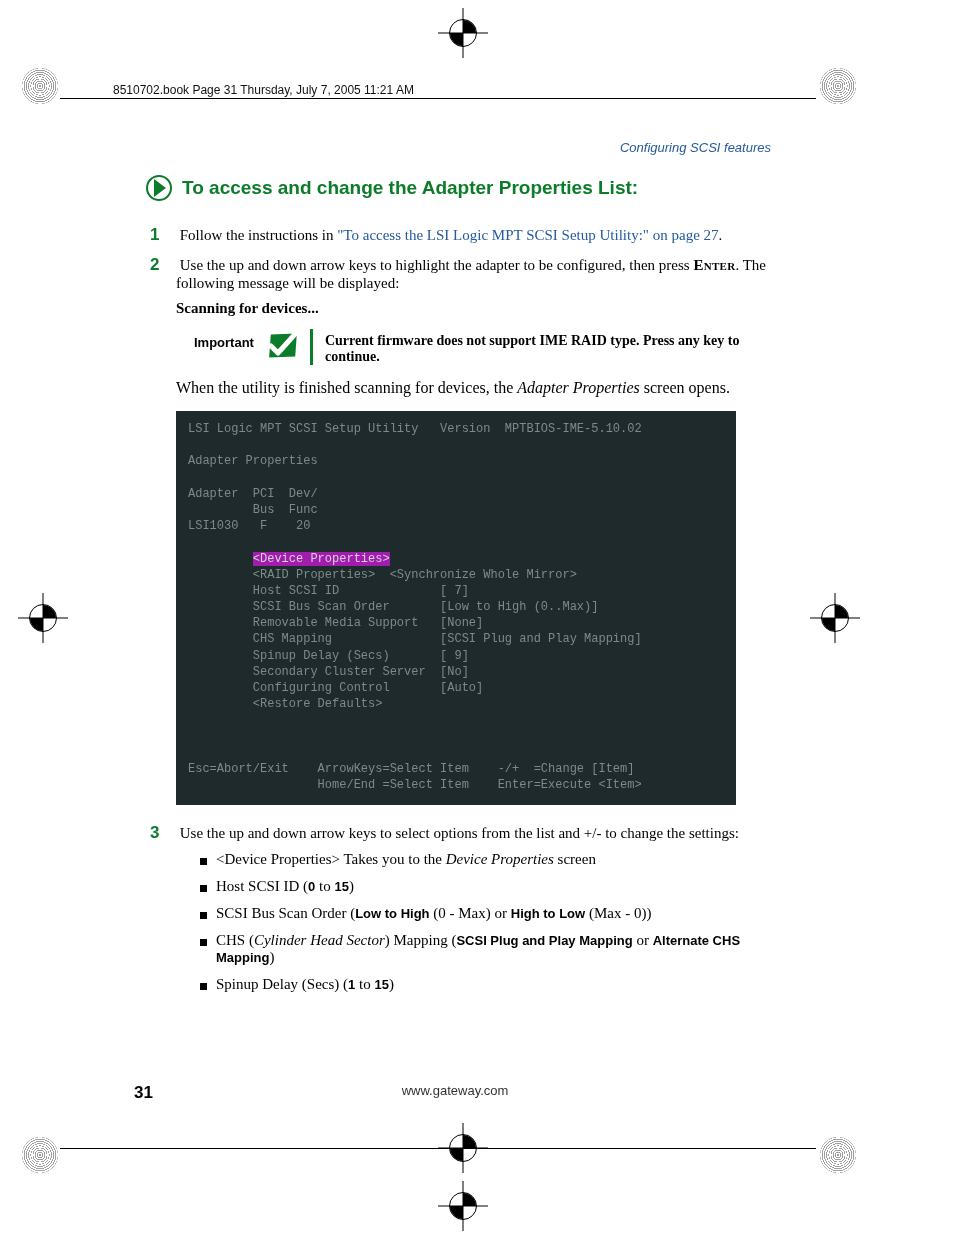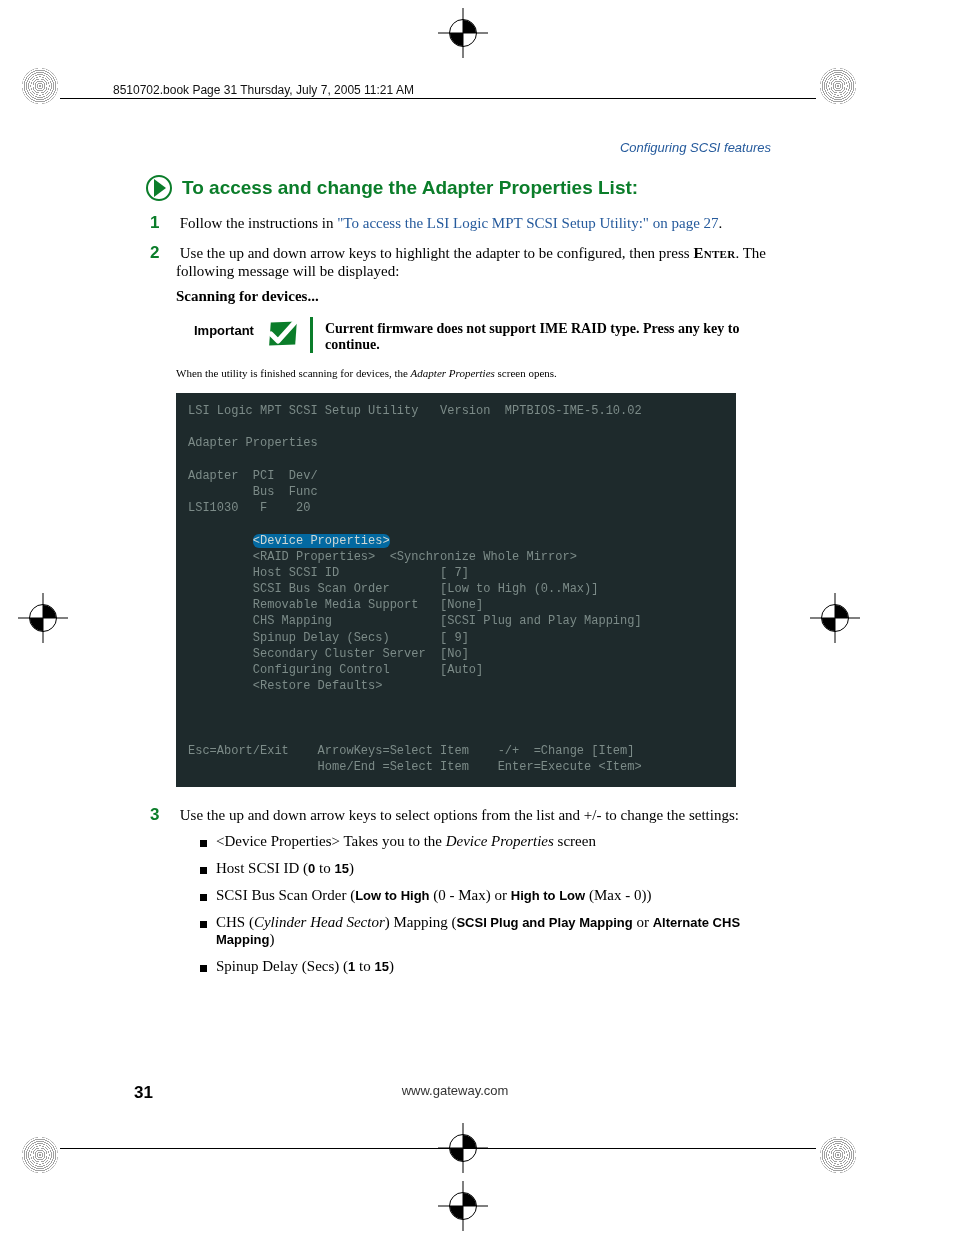--- a/index.html
+++ b/index.html
@@ -66,21 +66,21 @@
   .content {
     position: absolute;
     left: 150px;
     right: 100px;
     top: 175px;
   }
   .h-line {
     display: flex;
     align-items: center;
     gap: 10px;
-    margin-bottom: 12px;
+    margin-bottom: 24px;
   }
   .play-icon {
     width: 0; height: 0;
     border-left: 12px solid #0b7d2a;
     border-top: 9px solid transparent;
     border-bottom: 9px solid transparent;
     margin-left: 2px;
   }
   .play-wrap {
     width: 22px; height: 22px; border-radius: 50%; border: 2px solid #0b7d2a;
@@ -106,34 +106,34 @@
   .check-badge {
     width: 32px; height: 28px; position: relative; align-self: flex-start; margin-top: 2px;
   }
   .check-badge::before {
     content:""; position:absolute; inset:3px 2px 2px 4px; background:#0b7d2a; transform: skewX(-6deg) rotate(-2deg);
   }
   .check-badge svg { position:absolute; inset:0; }
   .green-rule { width: 3px; background: #0b7d2a; align-self: stretch; }
   .important-text { font: 13.5px Arial, sans-serif; max-width: 420px; }
   .important-em { font-weight: bold; font-family: Georgia, serif; font-size: 14px; display:block; margin-top:4px;}
-  .after-scan { margin: 0 0 14px 34px; font-size: 11px; }
+  .after-scan { margin: 0 0 14px 34px; font-size: 16px; }
   .after-scan em { font-style: italic; }
   .terminal {
     margin: 6px 0 18px 26px;
     background: #1e2a2c;
     color: #7c8b88;
     font: 12px/1.35 "Courier New", monospace;
     padding: 10px 12px 12px;
     white-space: pre;
     width: 560px;
     min-height: 300px;
     box-sizing: border-box;
   }
-  .terminal .hi { background: #0369a1; color: #cfd7d4; border-radius: 6px; }
+  .terminal .hi { background: #a21caf; color: #cfd7d4; }
   .bullets { list-style: none; margin: 0 0 0 50px; padding: 0; }
   .bullets li { position: relative; margin: 8px 0; padding-left: 16px; font-size: 15px; }
   .bullets li::before { content:""; position:absolute; left:0; top:7px; width:7px;height:7px;background:#000;}
   .sans-b { font: bold 13px Arial, sans-serif; }
   .footer {
     position: absolute;
     left: 134px; right: 100px;
     bottom: 132px;
     display: flex; justify-content: flex-start; align-items: baseline;
     font: 13px Arial, sans-serif; color:#333;

